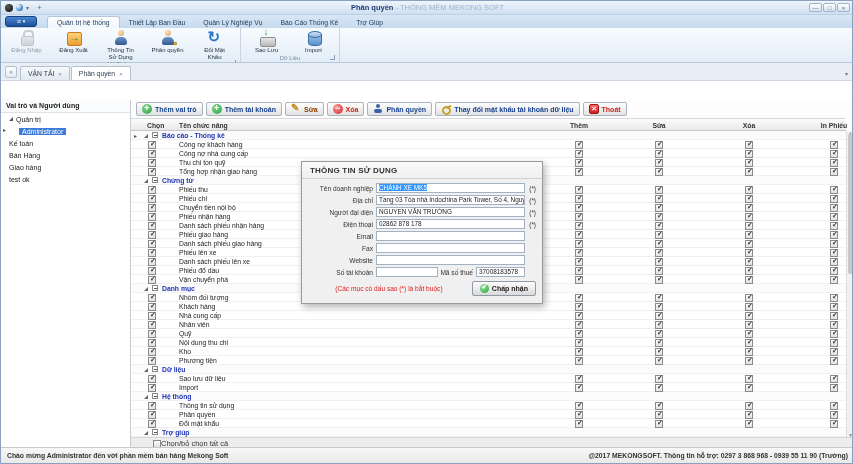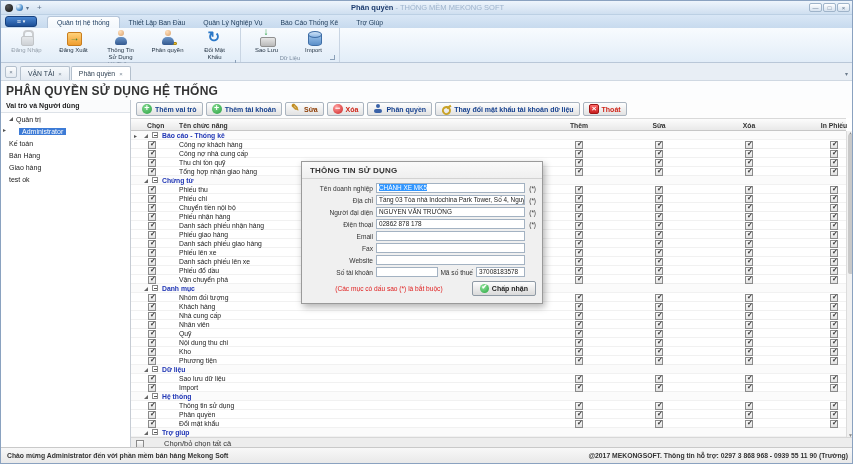--- a/index.html
+++ b/index.html
@@ -133,21 +133,21 @@
   .permcell { position:absolute; top:0.5px; width:80px; text-align:center; }
   .cb { display:inline-block; width:8px; height:8px; border:1px solid #8a8a8a;
     background:linear-gradient(#fdfdfd,#e0e0e0); position:relative; vertical-align:top; }
   .cb.checked::after { content:"✔"; position:absolute; left:0; top:-1.5px; width:8px; text-align:center; font-size:7px; color:#444; }
 
   .vscroll { position:absolute; top:31px; right:0; width:8px; height:306px; background:#f1f1f1; border-left:1px solid #dcdcdc; }
   .vthumb { position:absolute; top:3px; left:1px; width:5px; height:140px; background:#c9c9c9; border-radius:2px; }
   .varr { position:absolute; left:0; width:7px; text-align:center; font-size:5px; color:#888; }
 
   .selectall { position:absolute; left:0; right:0; bottom:0; height:12px; background:#ededed; border-top:1px solid #d7d7d7;
-    display:flex; align-items:center; gap:20px; padding-left:5px; font-size:7.5px; color:#333; }
+    display:flex; align-items:center; gap:0; padding-left:22px; font-size:7.5px; color:#333; }
 
   
   .dialog { position:absolute; left:300px; top:160px; width:242px; height:143px; background:#f0f0f0;
     border:1px solid #9a9a9a; box-shadow:2px 3px 7px rgba(0,0,0,.3); z-index:10; }
   .dtitle { font-size:8px; font-weight:bold; color:#333; padding:4px 0 3px 8px;
     border-bottom:1px solid #d2d2d2; background:linear-gradient(#fafafa,#efefef); letter-spacing:.2px; }
   .dbody { padding:3px 6px 0 4px; }
   .frow { display:flex; align-items:center; height:12px; }
   .flabel { width:70px; text-align:right; font-size:6.6px; color:#333; padding-right:3px; white-space:nowrap; }
   .finput { flex:1; height:10px; background:#fff; border:1px solid #a3b2c2; font-size:6.4px;
@@ -273,21 +273,20 @@
           <span class="x">×</span>
         </div>
         <div class="dtab active">
           <span>Phân quyền</span>
           <span class="x">×</span>
         </div>
       </div>
     <div class="striptail">▾</div>
   </div>
 
-  <div class="pagetitle">PHÂN QUYỀN SỬ DỤNG HỆ THỐNG</div>
 
   <div class="sidebar">
     <div class="sbheader">Vai trò và Người dùng</div>
     <div id="sidebar-items">
         <div class="sitem" style="padding-left: 8px;">
           <span class="tri"></span>
           <span class="lab">Quản trị</span>
         </div>
         <div class="sitem" style="padding-left: 18px;">
           <span class="rowmark">▸</span>

